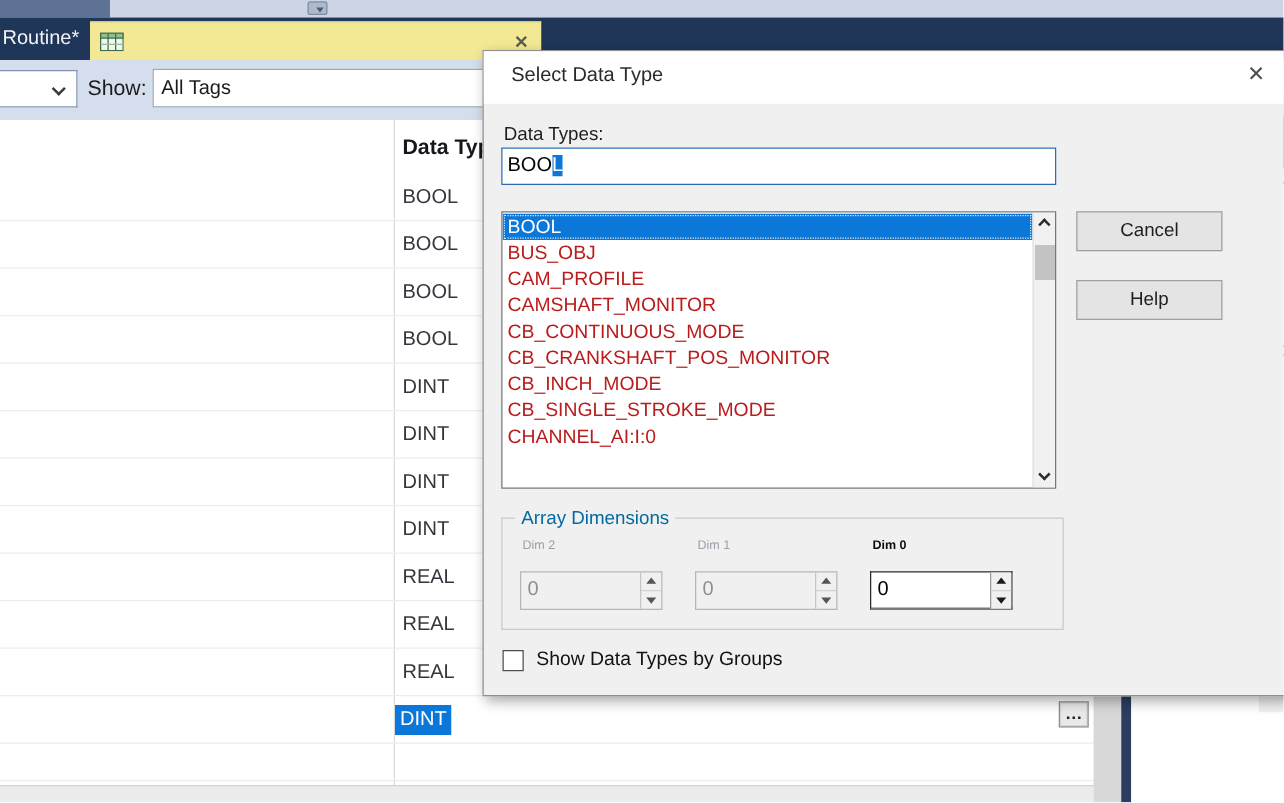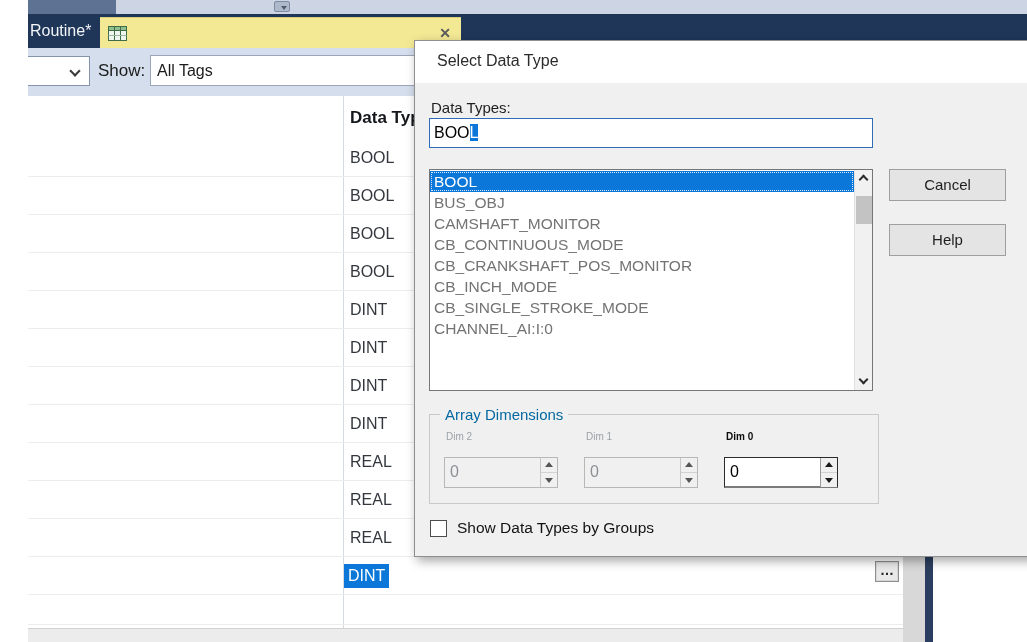--- a/index.html
+++ b/index.html
@@ -1,21 +1,21 @@
 <!DOCTYPE html>
 <html><head>
 <meta charset="utf-8">
 <style>
   * { margin:0; padding:0; box-sizing:border-box; }
   html,body { background:#ffffff; }
   .screen {
     position:relative; width:1027px; height:642px; overflow:hidden;
     font-family:"Liberation Sans", sans-serif; background:#ffffff;
   }
-  .abs { position:absolute;margin-left:28px; }
+  .abs { position:absolute; }
 
   
   .top-strip { left:0; top:0; width:1027px; height:14px; background:#cdd4e3; }
   .top-strip-dark { left:0; top:0; width:88px; height:14px; background:#5e7294; }
   .mini-icon { left:246px; top:1px; width:16px; height:11px; background:#aeb9cb;
     border:1px solid #7e8ca3; border-radius:2px; }
   .mini-icon:after { content:""; position:absolute; right:2px; top:4px;
     border-left:3px solid transparent; border-right:3px solid transparent;
     border-top:4px solid #4c5a70; }
   .tab-bar { left:0; top:14px; width:1027px; height:34px; background:#1f3659; }
@@ -79,21 +79,21 @@
   .dlg-input { position:absolute; left:14px; top:77px; width:444px; height:30px; background:#ffffff;
     border:1px solid #2e6cb5; font-size:16px; line-height:28px; padding:0 4px; color:#000; }
   .dlg-input .sel { background:#0b77d8; color:#ffffff; }
   .dlg-btn { position:absolute; left:474px; width:117px; height:32px; background:#e4e4e4;
     border:1px solid #9f9f9f; font-size:15px; color:#1e1e1e; text-align:center; line-height:30px; }
   .btn-ok { top:78px; } .btn-cancel { top:128px; } .btn-help { top:183px; }
 
   .dlg-list { position:absolute; left:14px; top:128px; width:444px; height:222px; background:#ffffff;
     border:1px solid #767676; overflow:hidden; }
   .list-inner { position:absolute; left:0; top:1px; right:18px; }
-  .litem { height:21px; line-height:21px; padding-left:4px; font-size:15.5px; color:#737373;
+  .litem { height:21px; line-height:21px; padding-left:4px; font-size:15.5px; color:#b91c1c;
     white-space:nowrap; }
   .litem.selected { background:#0b77d8; color:#ffffff; outline:1px dotted rgba(255,255,255,.85);
     outline-offset:-2px; }
   .vscroll { position:absolute; right:0; top:0; width:18px; height:100%; background:#f1f1f1;
     border-left:1px solid #e0e0e0; }
   .sb-btn { position:absolute; left:0; width:18px; height:17px; }
   .sb-up { top:0; } .sb-down { bottom:0; }
   .sb-btn i { position:absolute; left:5px; width:7px; height:7px; display:block;
     border-left:2px solid #2c2c2c; border-top:2px solid #2c2c2c; }
   .sb-up i { top:6px; transform:rotate(45deg); }
@@ -232,20 +232,21 @@
     <div class="dlg-label">Data Types:</div>
     <div class="dlg-input"><span>BOO</span><span class="sel">L</span></div>
 
     <div class="dlg-btn btn-cancel">Cancel</div>
     <div class="dlg-btn btn-help">Help</div>
 
     <div class="dlg-list">
       <div class="list-inner">
         <div class="litem selected">BOOL</div>
         <div class="litem">BUS_OBJ</div>
+        <div class="litem">CAM_PROFILE</div>
         <div class="litem">CAMSHAFT_MONITOR</div>
         <div class="litem">CB_CONTINUOUS_MODE</div>
         <div class="litem">CB_CRANKSHAFT_POS_MONITOR</div>
         <div class="litem">CB_INCH_MODE</div>
         <div class="litem">CB_SINGLE_STROKE_MODE</div>
         <div class="litem">CHANNEL_AI:I:0</div>
       </div>
       <div class="vscroll">
         <span class="sb-btn sb-up">
             <i></i>

